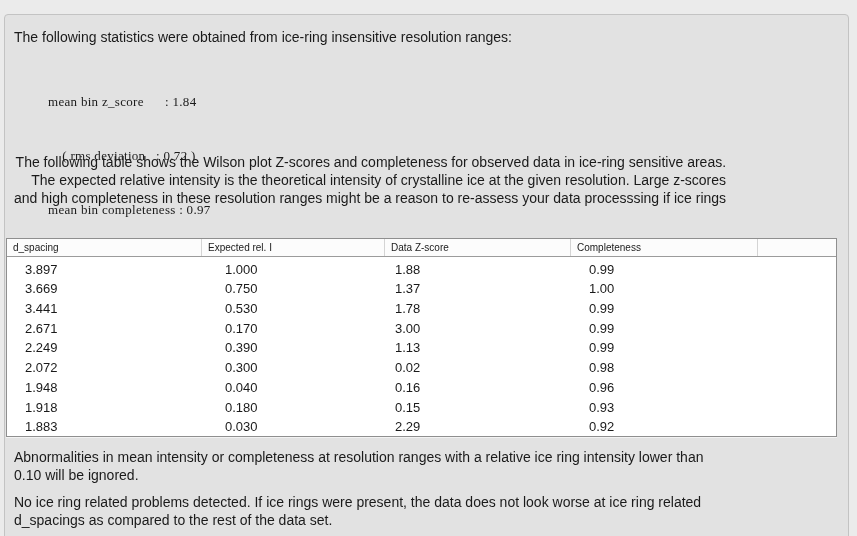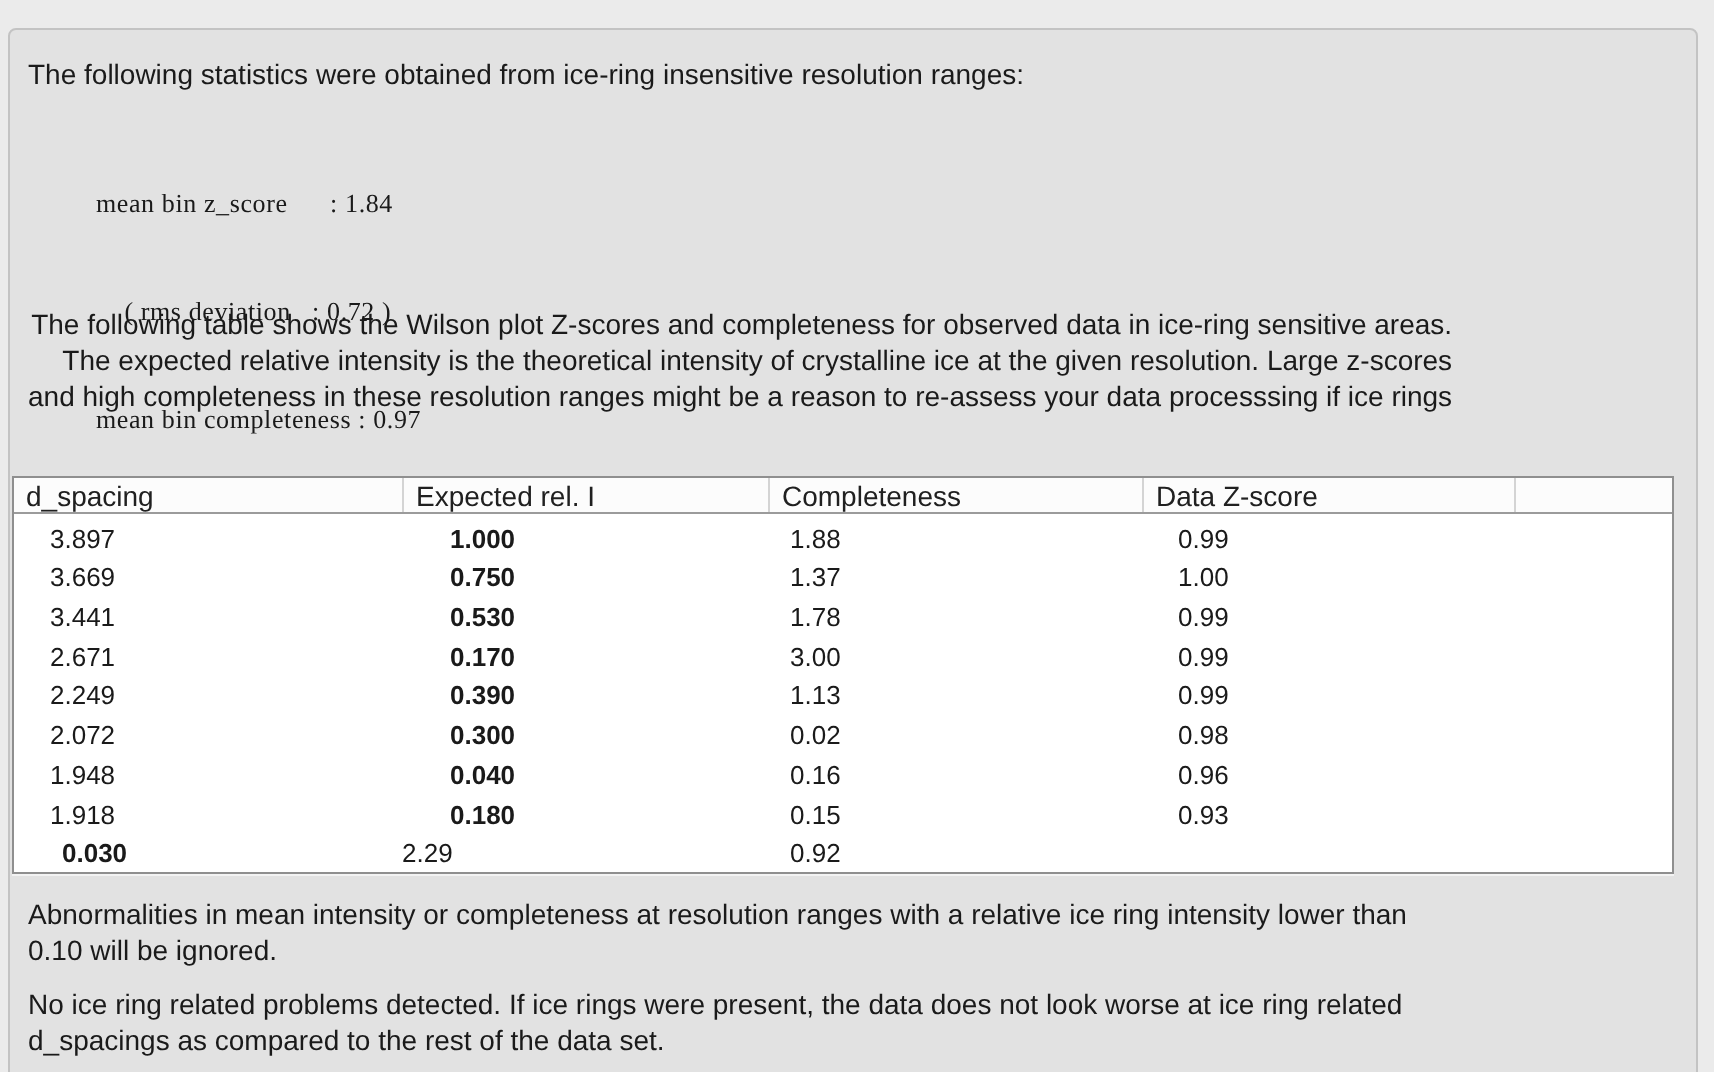--- a/index.html
+++ b/index.html
@@ -53,21 +53,21 @@
     width: 829px; height: 197px;
     background: var(--table_bg, #ffffff);
     border: 1px solid var(--table_border, #8f8f8f);
     box-shadow: 0 1px 0 rgba(255,255,255,0.6);
   }
   .thead {
     display: flex;
     height: 17px;
     background: var(--header_bg, #fcfcfc);
     border-bottom: 1px solid var(--header_border_bottom, #9b9b9b);
-    font-size: 14px;
+    font-size: 10px;
     color: #202020;
   }
   .th {
     box-sizing: border-box;
     display: flex;
     align-items: center;
     padding-left: 6px;
     height: 100%;
     overflow: hidden;
   }
@@ -82,21 +82,21 @@
     box-sizing: border-box;
     overflow: hidden;
     white-space: nowrap;
   }
   .w0 { width: 194px; }
   .w1 { width: 183px; }
   .w2 { width: 186px; }
   .w3 { width: 187px; }
   .w4 { flex: 1; }
   .tbody .w0 { padding-left: 18px; }
-  .tbody .w1 { padding-left: 24px; font-weight: bold; }
+  .tbody .w1 { padding-left: 24px; }
   .tbody .w2 { padding-left: 11px; margin-top: 12px; }
   .tbody .w3 { padding-left: 19px; }
 </style>
 </head>
 <body>
 
 <div id="page">
   <div class="groupbox-label">Ice ring related problems</div>
 
   <div class="groupbox">
@@ -115,22 +115,22 @@
     <div id="tbl-desc" class="blk p-text">
       <div>The following table shows the Wilson plot Z-scores and completeness for observed data in ice-ring sensitive areas.</div>
       <div>The expected relative intensity is the theoretical intensity of crystalline ice at the given resolution. Large z-scores</div>
       <div>and high completeness in these resolution ranges might be a reason to re-assess your data processsing if ice rings</div>
     </div>
 
     <div class="blk listctrl">
       <div class="thead">
           <div class="th w0">d_spacing</div>
           <div class="th w1">Expected rel. I</div>
+          <div class="th w2">Data Z-score</div>
           <div class="th w3">Completeness</div>
-          <div class="th w2">Data Z-score</div>
           <div class="th w4"></div>
         </div>
       <div class="tbody">
           <div class="trow">
             <div class="tcell w0">3.897</div>
             <div class="tcell w1">1.000</div>
             <div class="tcell w2">1.88</div>
             <div class="tcell w3">0.99</div>
             <div class="tcell w4"></div>
           </div>
@@ -177,20 +177,21 @@
             <div class="tcell w4"></div>
           </div>
           <div class="trow">
             <div class="tcell w0">1.918</div>
             <div class="tcell w1">0.180</div>
             <div class="tcell w2">0.15</div>
             <div class="tcell w3">0.93</div>
             <div class="tcell w4"></div>
           </div>
           <div class="trow">
+            <div class="tcell w0">1.883</div>
             <div class="tcell w1">0.030</div>
             <div class="tcell w2">2.29</div>
             <div class="tcell w3">0.92</div>
             <div class="tcell w4"></div>
           </div>
         </div>
     </div>
 
     <div id="note1" class="blk p-text">
       <div>Abnormalities in mean intensity or completeness at resolution ranges with a relative ice ring intensity lower than</div>

